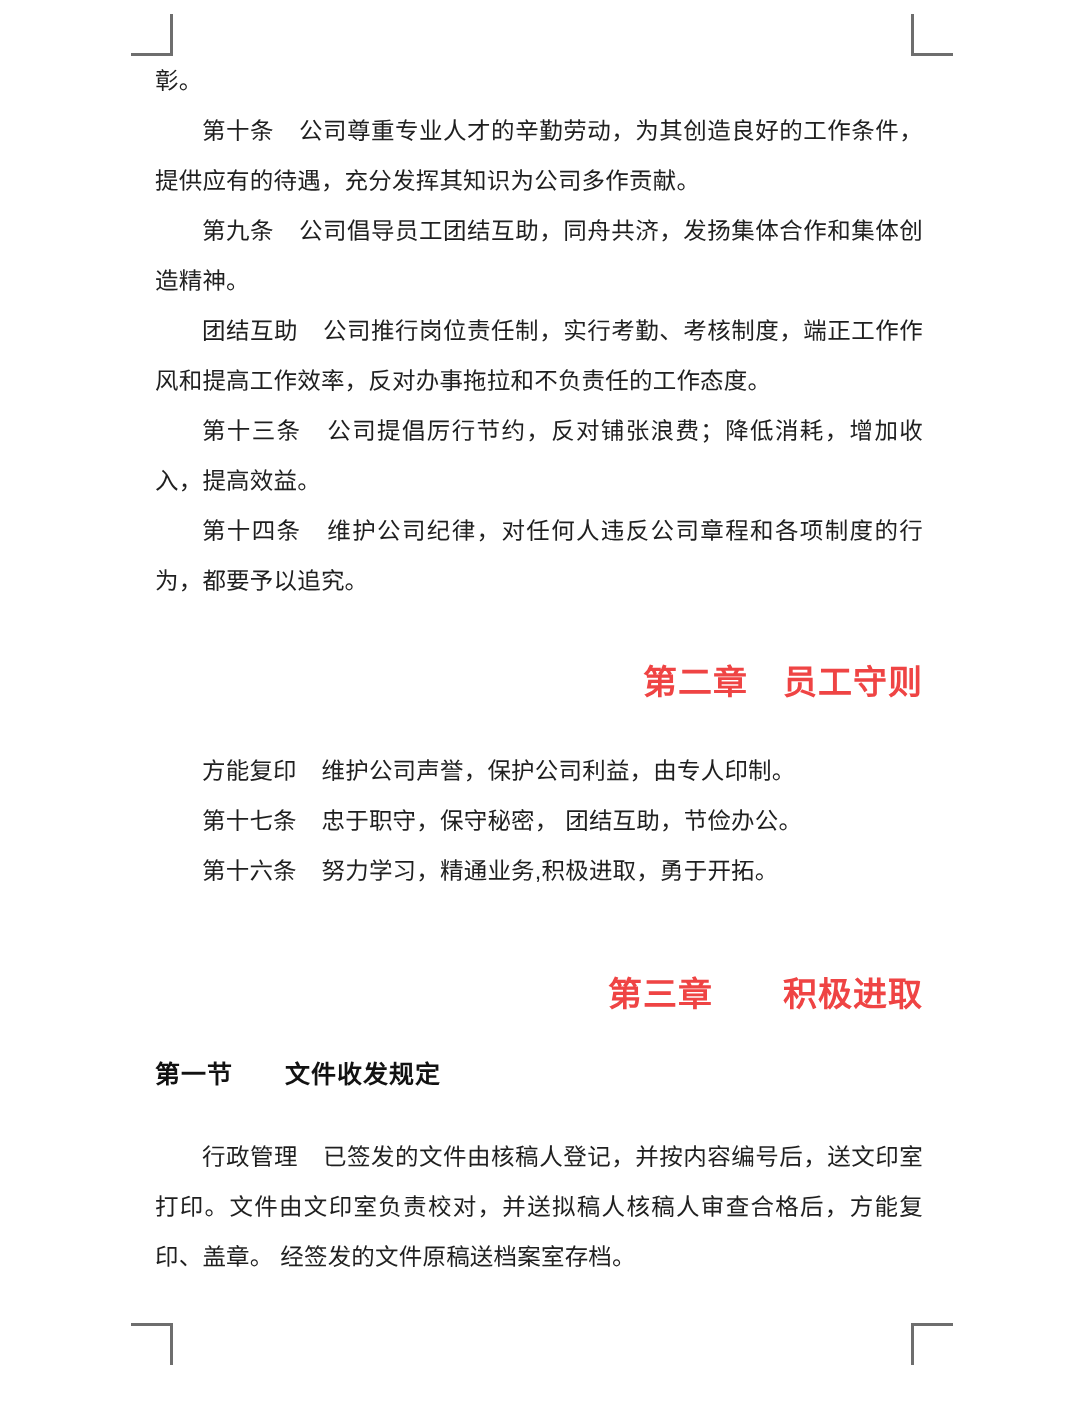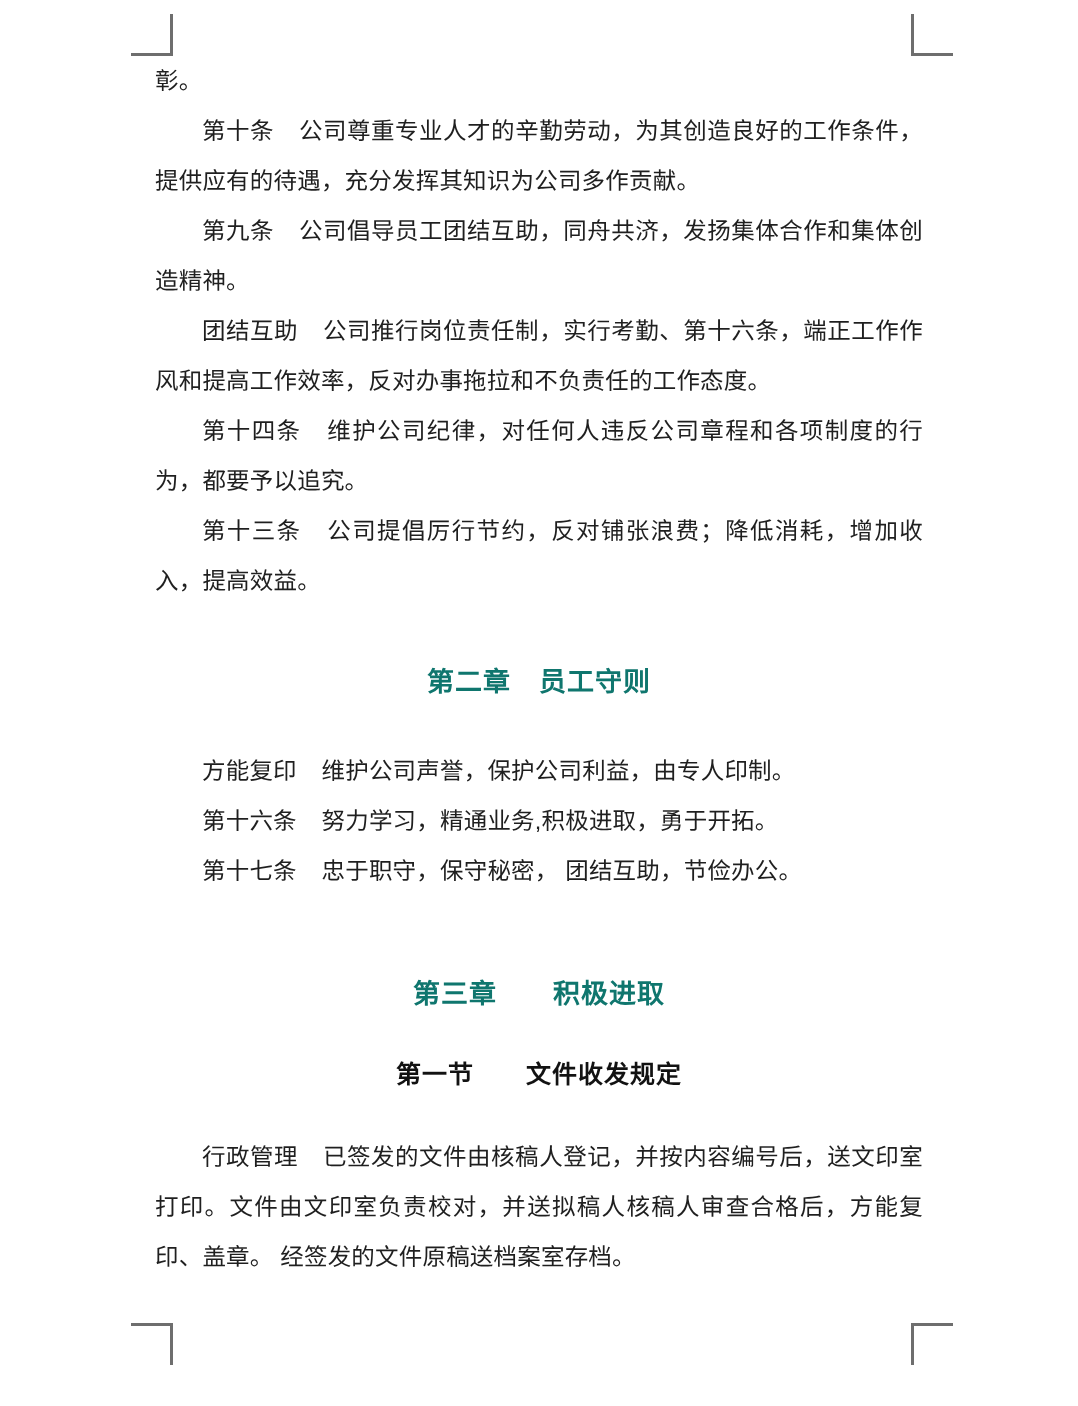--- a/index.html
+++ b/index.html
@@ -83,32 +83,31 @@
     text-indent: 2em;
   }
 
   
   .body-para.flush {
     text-indent: 0;
   }
 
   
   .chapter-heading {
-    font-size: 27px;
+    font-size: 34px;
     font-weight: bold;
-    text-align: center;
+    text-align: right;
     letter-spacing: 1px;
     line-height: 40px;
     margin: 0;
-    color: #0f766e;
+    color: #ef4444;
   }
   .section-heading {
     font-size: 25px;
     font-weight: bold;
-    text-align: center;
     letter-spacing: 1px;
     line-height: 40px;
     margin: 0;
     color: #121212;
   }
 
   .spacer-before-ch2 { height: 56px; }
   .spacer-after-ch2  { height: 44px; }
   .spacer-before-ch3 { height: 78px; }
   .spacer-between-headings { height: 40px; }
@@ -134,47 +133,47 @@
     <p class="body-para indent">
       <span>第十条</span><span class="art-gap"></span><span>公司尊重专业人才的辛勤劳动，为其创造良好的工作条件，提供应有的待遇，充分发挥其知识为公司多作贡献。</span>
     </p>
 
     <p class="body-para indent">
       <span>第九条</span><span class="art-gap"></span><span>公司倡导员工团结互助，同舟共济，发扬集体合作和集体创造精神。</span>
     </p>
 
 
     <p class="body-para indent">
-      <span>团结互助</span><span class="art-gap"></span><span>公司推行岗位责任制，实行考勤、第十六条，端正工作作风和提高工作效率，反对办事拖拉和不负责任的工作态度。</span>
+      <span>团结互助</span><span class="art-gap"></span><span>公司推行岗位责任制，实行考勤、考核制度，端正工作作风和提高工作效率，反对办事拖拉和不负责任的工作态度。</span>
+    </p>
+
+    <p class="body-para indent">
+      <span>第十三条</span><span class="art-gap"></span><span>公司提倡厉行节约，反对铺张浪费；降低消耗，增加收入，提高效益。</span>
     </p>
 
     <p class="body-para indent">
       <span>第十四条</span><span class="art-gap"></span><span>维护公司纪律，对任何人违反公司章程和各项制度的行为，都要予以追究。</span>
-    </p>
-
-    <p class="body-para indent">
-      <span>第十三条</span><span class="art-gap"></span><span>公司提倡厉行节约，反对铺张浪费；降低消耗，增加收入，提高效益。</span>
     </p>
 
     <div class="spacer-before-ch2"></div>
 
     <h2 class="chapter-heading">第二章　员工守则</h2>
 
     <div class="spacer-after-ch2"></div>
 
     <p class="body-para indent">
       <span>方能复印</span><span class="art-gap"></span><span>维护公司声誉，保护公司利益，由专人印制。</span>
     </p>
 
     <p class="body-para indent">
-      <span>第十六条</span><span class="art-gap"></span><span>努力学习，精通业务,积极进取，勇于开拓。</span>
+      <span>第十七条</span><span class="art-gap"></span><span>忠于职守，保守秘密， 团结互助，节俭办公。</span>
     </p>
 
     <p class="body-para indent">
-      <span>第十七条</span><span class="art-gap"></span><span>忠于职守，保守秘密， 团结互助，节俭办公。</span>
+      <span>第十六条</span><span class="art-gap"></span><span>努力学习，精通业务,积极进取，勇于开拓。</span>
     </p>
 
     <div class="spacer-before-ch3"></div>
 
     <h2 class="chapter-heading">第三章　　积极进取</h2>
 
     <div class="spacer-between-headings"></div>
 
     <h3 class="section-heading">第一节　　文件收发规定</h3>
 

